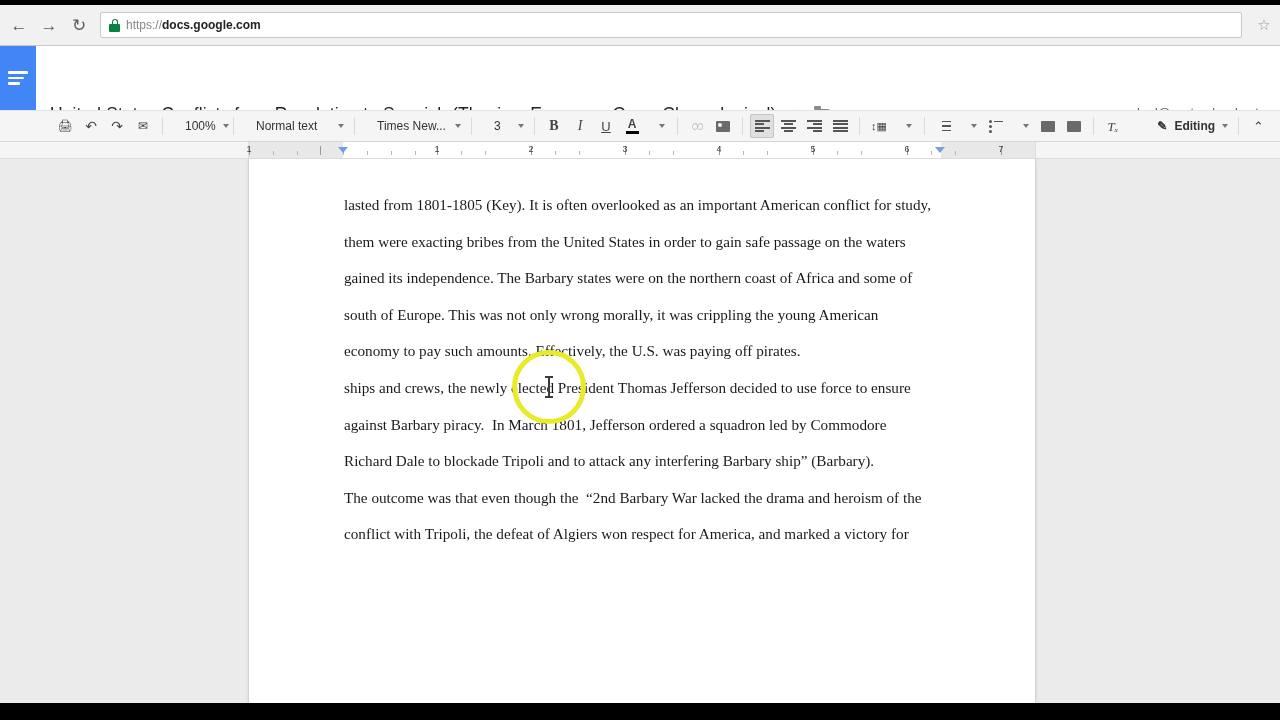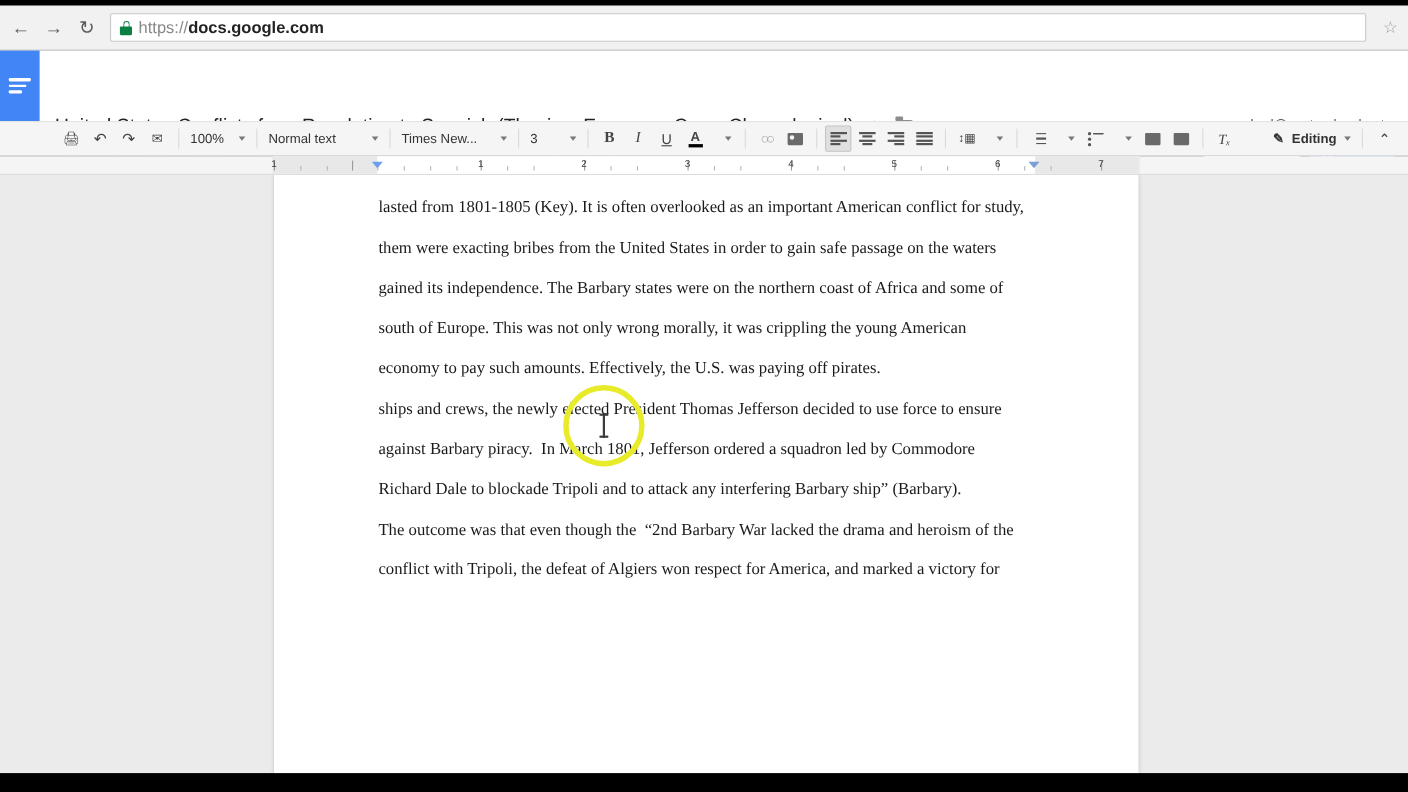--- a/index.html
+++ b/index.html
@@ -25,21 +25,21 @@
   }
   .nav-btns { display:flex; align-items:center; padding-left:4px; }
   .nav-btn {
     width:30px; height:30px; display:flex; align-items:center; justify-content:center;
     color:#5a5a5a; font-size:17px; line-height:1;
   }
   .omnibox {
     flex:1; height:26px; margin:0 10px 0 6px;
     background:#fff; border:1px solid #c8c8c8; border-radius:2px;
     display:flex; align-items:center; padding:0 8px;
-    font-size:15px; color:#333;
+    font-size:12px; color:#333;
     overflow:hidden; white-space:nowrap;
   }
   .lock-icon {
     width:11px; height:13px; position:relative; margin-right:6px; flex:none;
   }
   .lock-icon .body { position:absolute; left:0; bottom:0; width:11px; height:8px; background:#0b8043; border-radius:1px; }
   .lock-icon .shackle {
     position:absolute; left:2.5px; top:0; width:6px; height:6px;
     border:1.6px solid #0b8043; border-bottom:none;
     border-radius:4px 4px 0 0;
@@ -100,21 +100,21 @@
   .tb-btn {
     height:24px; min-width:24px; display:flex; align-items:center; justify-content:center;
     color:#444; font-size:14px; margin:0 1px; border-radius:2px; line-height:1;
   }
   .tb-btn.active { background:#e0e0e0; border:1px solid #c4c4c4; }
   .tb-sep { width:1px; height:18px; background:#dadada; margin:0 6px; }
   .tb-drop {
     height:24px; display:flex; align-items:center; font-size:12px; color:#333;
     padding:0 4px;
   }
-  .tb-drop .lbl { white-space:nowrap; }
+  .tb-drop .lbl { white-space:nowrap;margin-left:12px; }
   .caret-dn {
     width:0;height:0;border-left:3.5px solid transparent;border-right:3.5px solid transparent;
     border-top:4px solid #777; margin-left:7px;
   }
   .tb-field { display:flex; align-items:center; }
   .fld-zoom { width:58px; justify-content:space-between; }
   .fld-style { width:108px; justify-content:space-between; }
   .fld-font { width:104px; justify-content:space-between; }
   .fld-size { width:50px; justify-content:space-between; }
 
@@ -186,21 +186,21 @@
   .doc-area {
     position:absolute; left:0; top:159px; width:1280px; height:544px;
     background:#ebebeb; overflow:hidden;
   }
   .page {
     position:absolute; left:248px; top:0px; width:788px; height:544px;
     background:#fff; border-left:1px solid #d4d4d4; border-right:1px solid #d4d4d4;
     box-shadow:0 1px 3px rgba(0,0,0,.10);
   }
   .page-body {
-    position:absolute; left:95px; top:12px; width:600px;
+    position:absolute; left:95px; top:28px; width:600px;
   }
   .doc-line {
     font-family:"Liberation Serif", serif;
     font-size:15.2px;
     color:#1a1a1a;
     line-height:36.6px;
     white-space:pre;
   }
 
   

